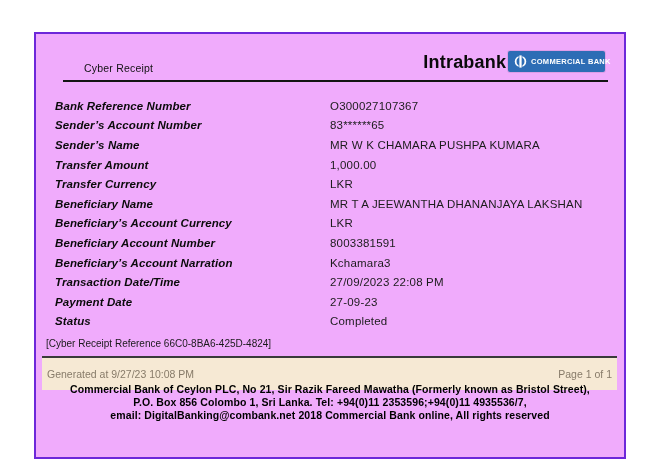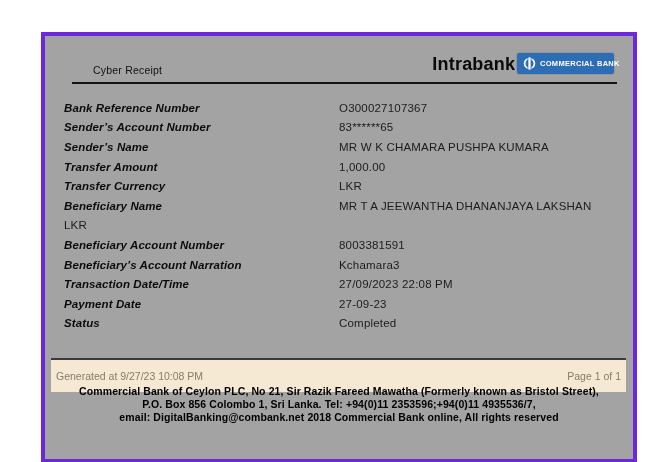--- a/index.html
+++ b/index.html
@@ -6,24 +6,24 @@
   body {
     width:658px; height:462px;
     background:#ffffff;
     font-family:"Liberation Sans", sans-serif;
     position:relative;
     overflow:hidden;
     -webkit-font-smoothing:antialiased;
   }
   .frame {
     position:absolute;
-    left:41px; top:32px;
+    left:34px; top:32px;
     width:588px; height:423px;
-    border:4px solid #6d28d9;
-    background:#a3a3a3;
+    border:2px solid #6d28d9;
+    background:#f0abfc;
   }
   
   .header { position:absolute; left:0; top:0; right:0; height:47px; }
   .receipt-type {
     position:absolute; left:48px; top:28px;
     font-size:10.5px; color:#111111; letter-spacing:0.2px;
   }
   .title {
     position:absolute; left:0; right:40px; top:18px;
     text-align:right;
@@ -116,20 +116,21 @@
       </div>
       <div class="field-row">
         <span class="field-label">Transfer Currency</span>
         <span class="field-value">LKR</span>
       </div>
       <div class="field-row">
         <span class="field-label">Beneficiary Name</span>
         <span class="field-value">MR T A JEEWANTHA DHANANJAYA LAKSHAN</span>
       </div>
       <div class="field-row">
+        <span class="field-label">Beneficiary’s Account Currency</span>
         <span class="field-value">LKR</span>
       </div>
       <div class="field-row">
         <span class="field-label">Beneficiary Account Number</span>
         <span class="field-value">8003381591</span>
       </div>
       <div class="field-row">
         <span class="field-label">Beneficiary’s Account Narration</span>
         <span class="field-value">Kchamara3</span>
       </div>
@@ -140,20 +141,21 @@
       <div class="field-row">
         <span class="field-label">Payment Date</span>
         <span class="field-value">27-09-23</span>
       </div>
       <div class="field-row">
         <span class="field-label">Status</span>
         <span class="field-value">Completed</span>
       </div>
     </div>
 
+  <div class="reference-line">[Cyber Receipt Reference 66C0-8BA6-425D-4824]</div>
 
   <div class="generated-bar" id="generated-bar" style="background: rgb(246, 233, 212); color: rgb(135, 123, 105);">
     <span>Generated at 9/27/23 10:08 PM</span>
     <span>Page 1 of 1</span>
   </div>
 
   <div class="footer">
     <div>Commercial Bank of Ceylon PLC, No 21, Sir Razik Fareed Mawatha (Formerly known as Bristol Street),</div>
     <div>P.O. Box 856 Colombo 1, Sri Lanka. Tel: +94(0)11 2353596;+94(0)11 4935536/7,</div>
     <div>email: DigitalBanking@combank.net 2018 Commercial Bank online, All rights reserved</div>

